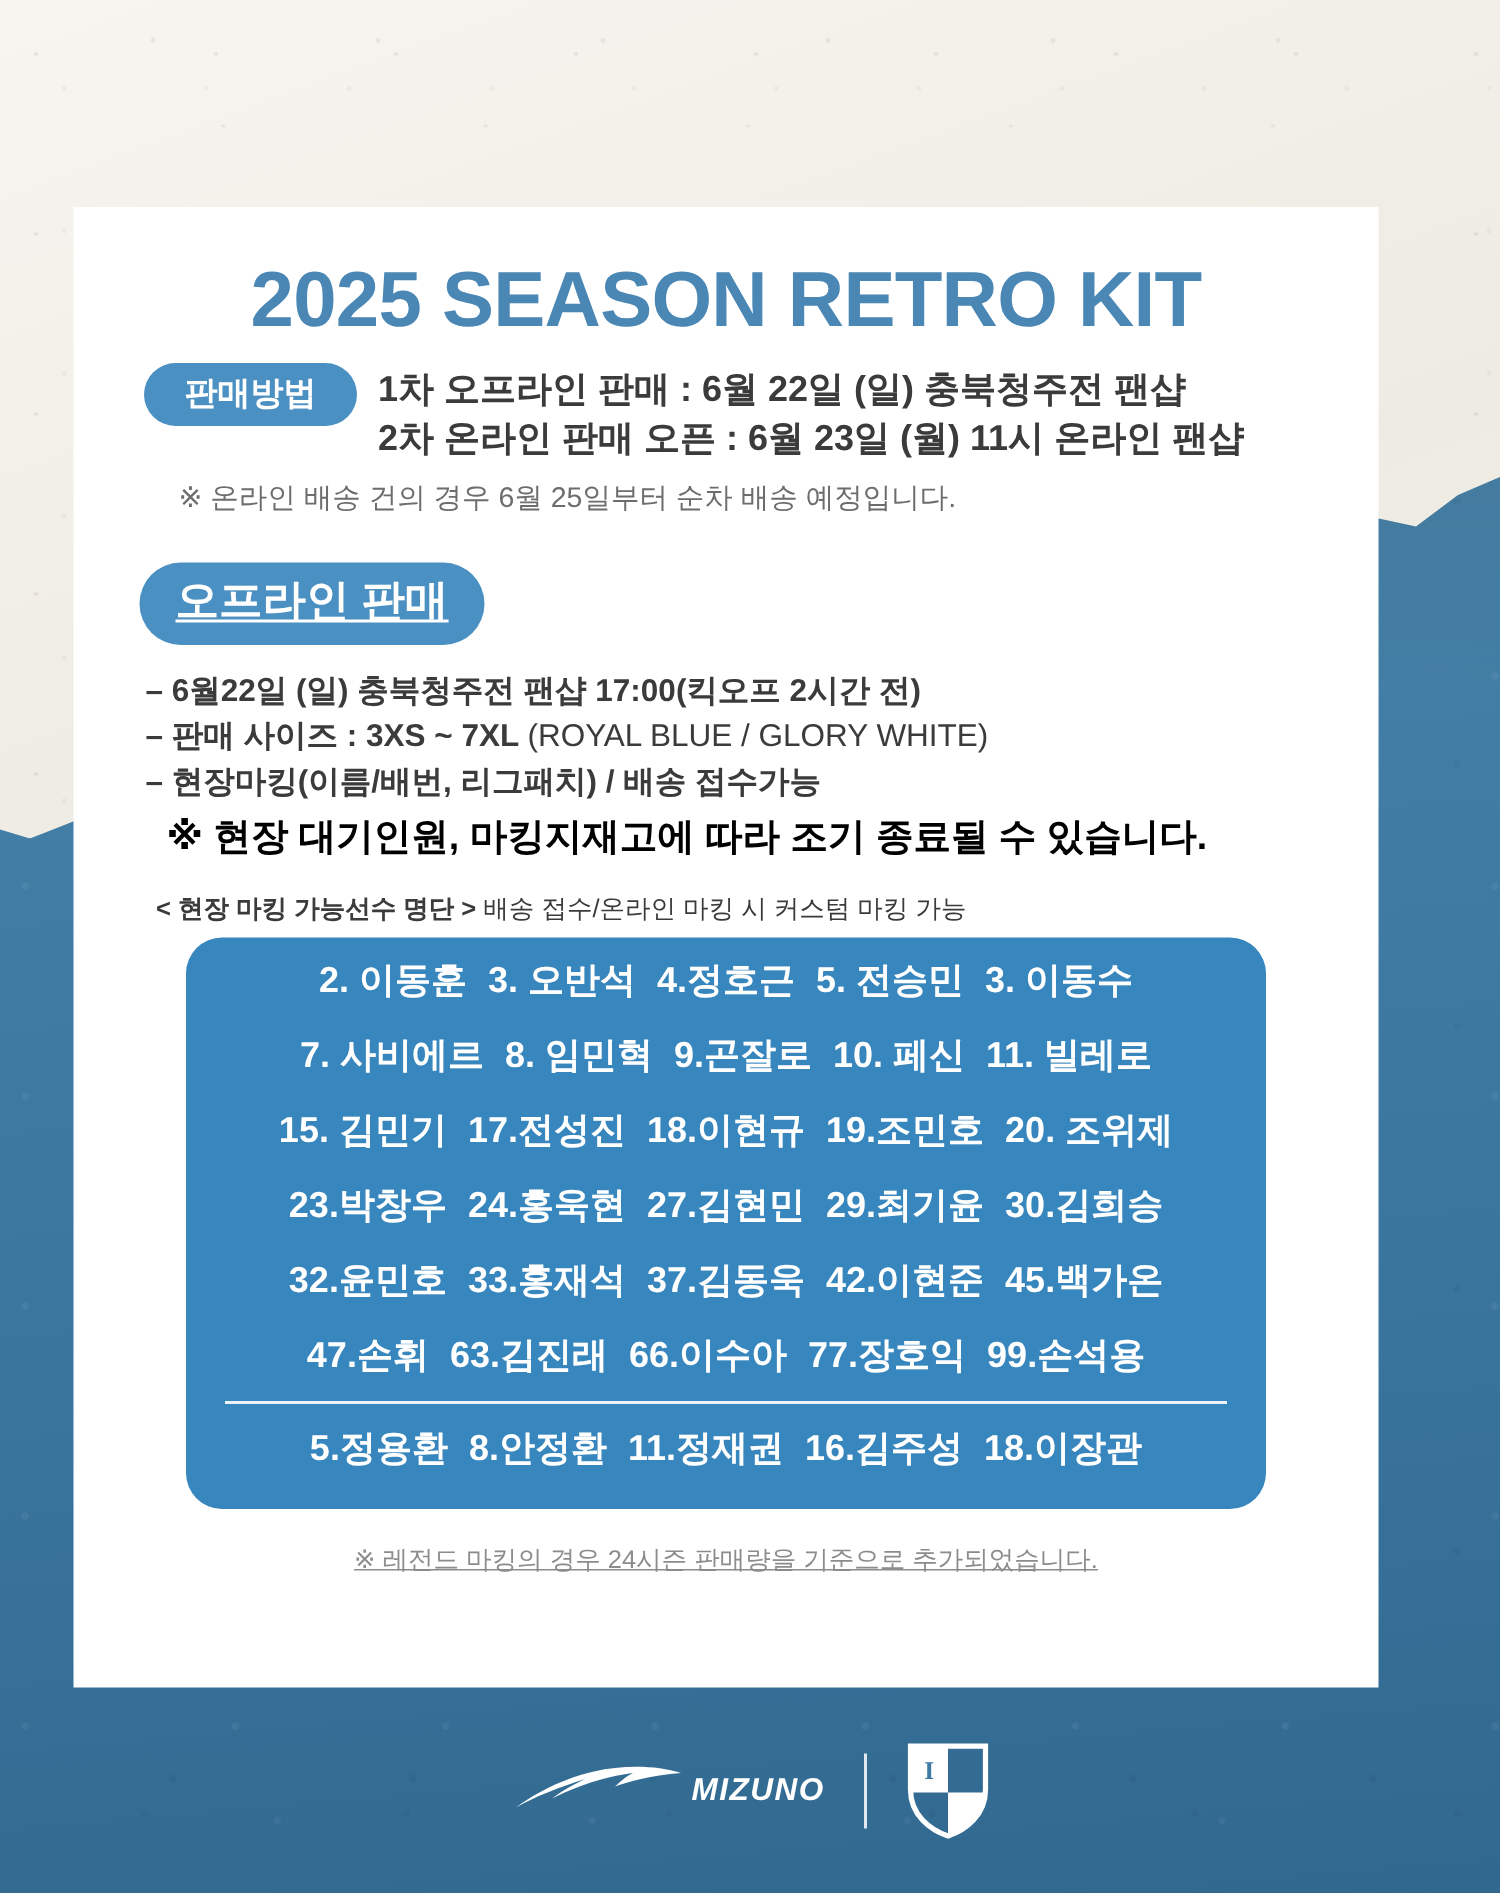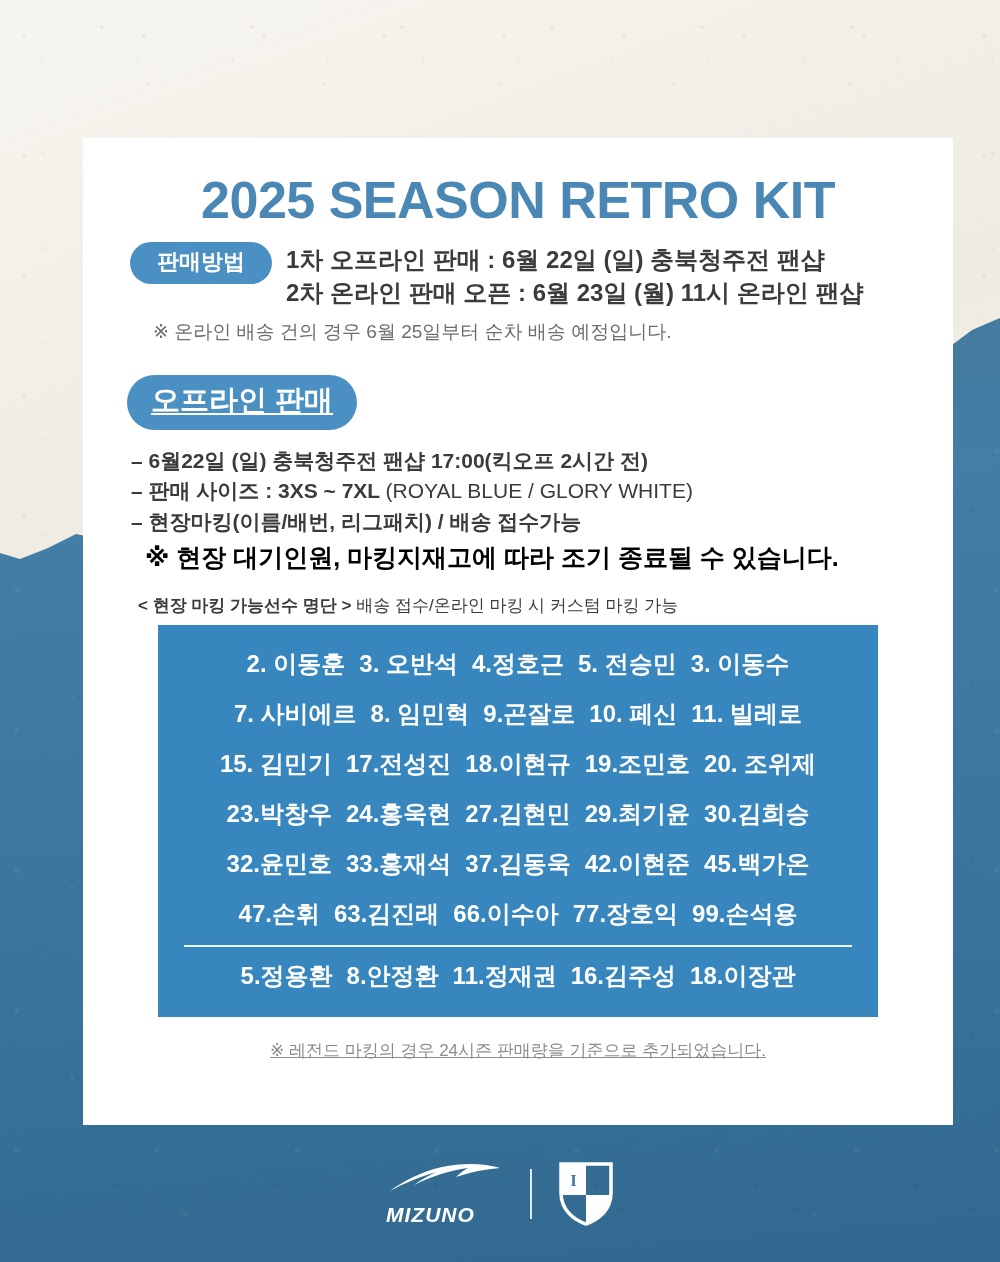--- a/index.html
+++ b/index.html
@@ -88,21 +88,21 @@
         440px 166px, 468px 155px, 496px 141px, 524px 147px, 552px 136px,
         580px 122px, 608px 128px, 636px 117px, 664px 104px, 692px 110px,
         720px 99px, 748px 86px, 776px 92px, 804px 81px, 832px 66px,
         860px 72px, 888px 61px, 916px 45px, 944px 51px, 972px 30px, 1000px 18px,
         1000px 270px, 0 270px);
   }
 
   
   .card{
     position:absolute;
-    left:83px; top:138px; width:870px; height:987px;
+    left:49px; top:138px; width:870px; height:987px;
     background:#ffffff;
     z-index:5;
   }
 
   
   .title{
     text-align:center;
     color:#4a87b5;
     font-size:52px;
     font-weight:bold;
@@ -160,21 +160,22 @@
   .roster-caption{
     margin:20px 0 0 55px;
     font-size:17px; color:#3b3b3b; font-weight:bold; white-space:nowrap;
   }
   .roster-caption .reg{ font-weight:normal; }
 
   .roster-box{
     margin:8px auto 0;
     width:720px;
     background:#3786bd;
-    padding:14px 0 16px;
+    padding:3px 0 16px;
+    border-radius:24px;
   }
   .roster-row{
     display:flex; justify-content:center; align-items:baseline;
     color:#ffffff; font-weight:bold; font-size:24px;
     padding:9px 0;
     gap:14px;
     white-space:nowrap;
   }
   .roster-divider{
     height:2px; background:rgba(255,255,255,.9);
@@ -186,21 +187,21 @@
     margin-top:22px;
     text-decoration:underline;
   }
 
   
   .footer{
     position:absolute; left:0; top:1125px; width:1000px; height:137px;
     display:flex; align-items:center; justify-content:center; gap:26px;
     z-index:6;
   }
-  .mizuno{ display:flex; flex-direction:column; gap:3px; }
+  .mizuno{ display:flex; flex-direction:row; align-items:center; gap:3px; }
   .mizuno-word{
     color:#ffffff; font-size:21px; font-weight:bold;
     font-style:italic; letter-spacing:1px;
   }
   .logo-sep{ width:2px; height:50px; background:rgba(255,255,255,.85); }
 </style>
 </head>
 <body>
 
 <div id="poster">

